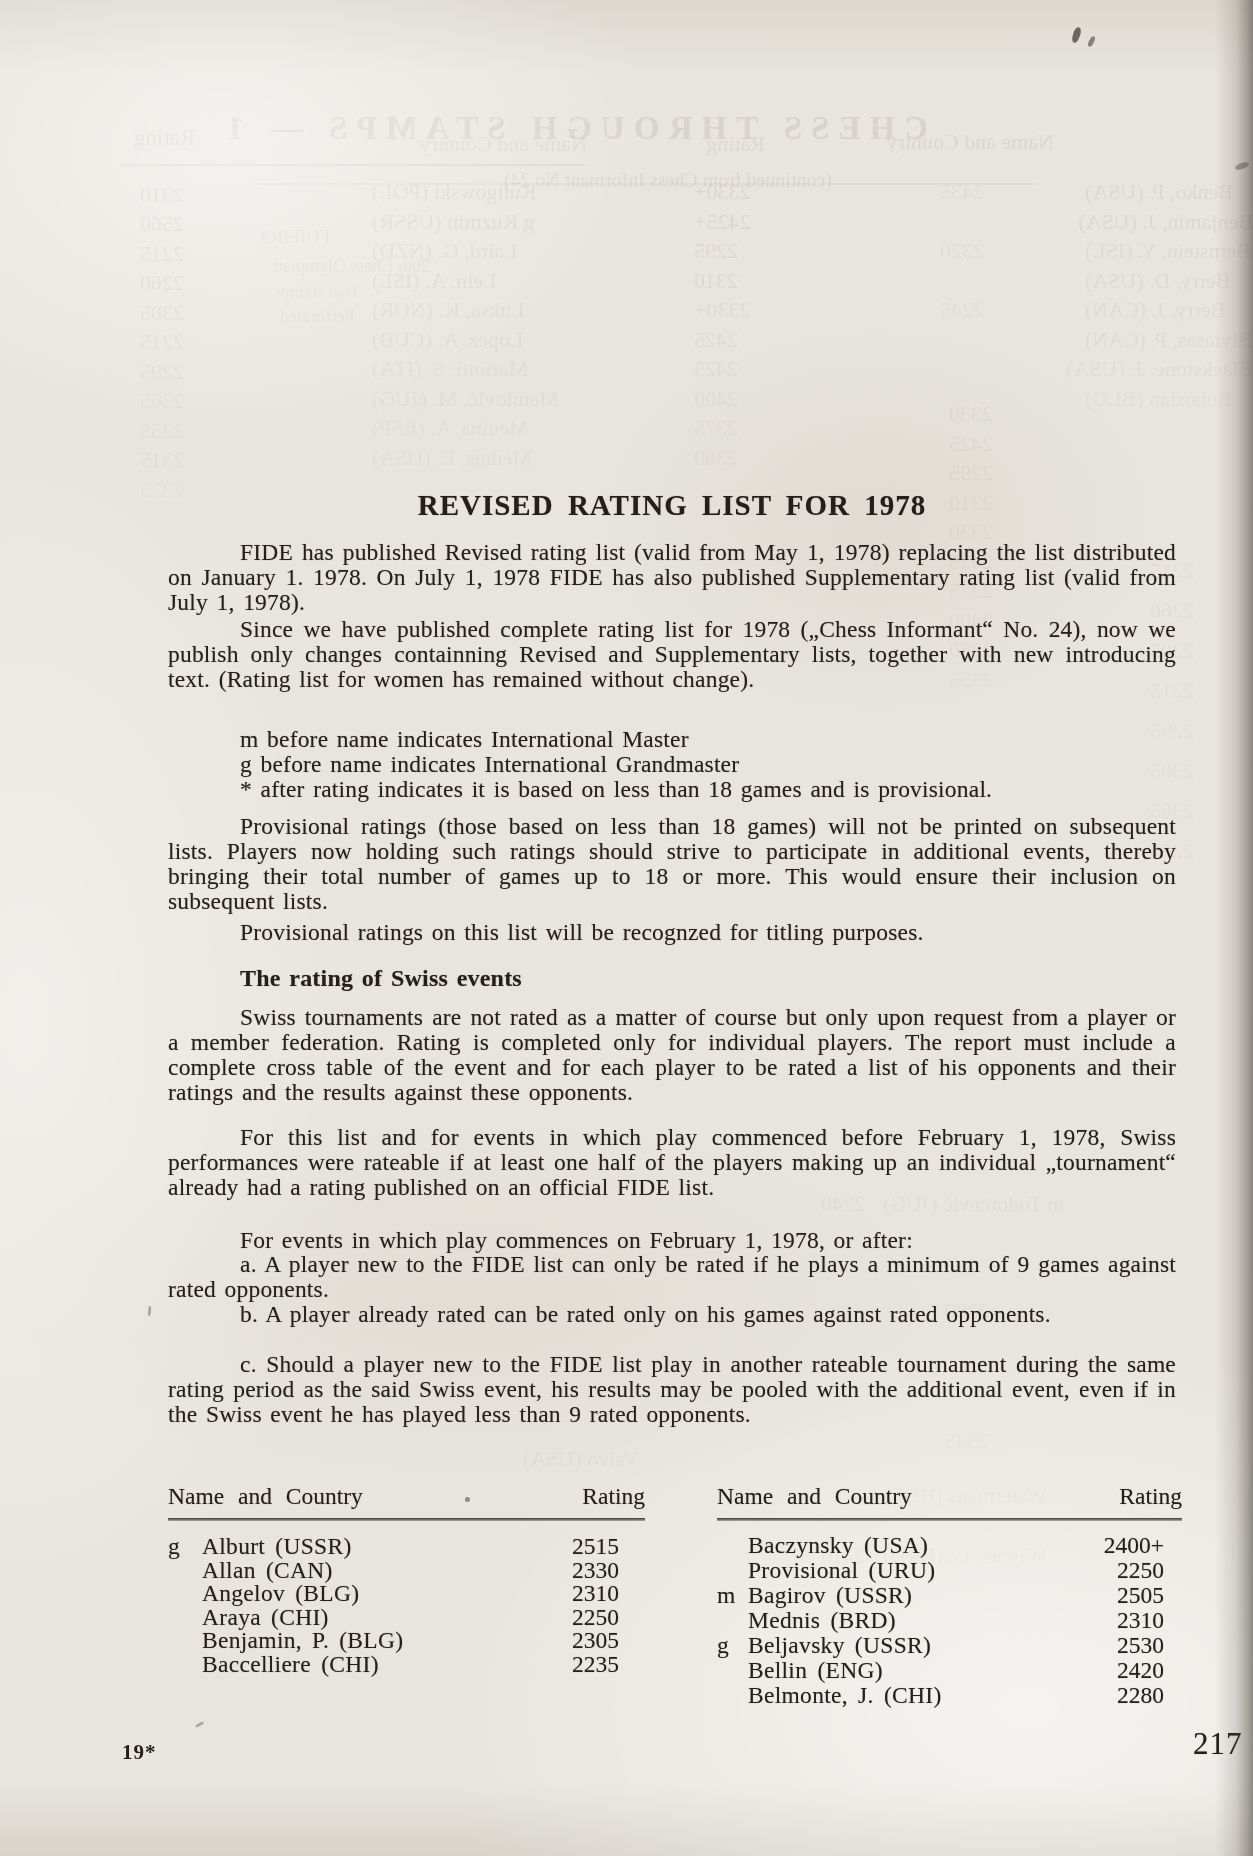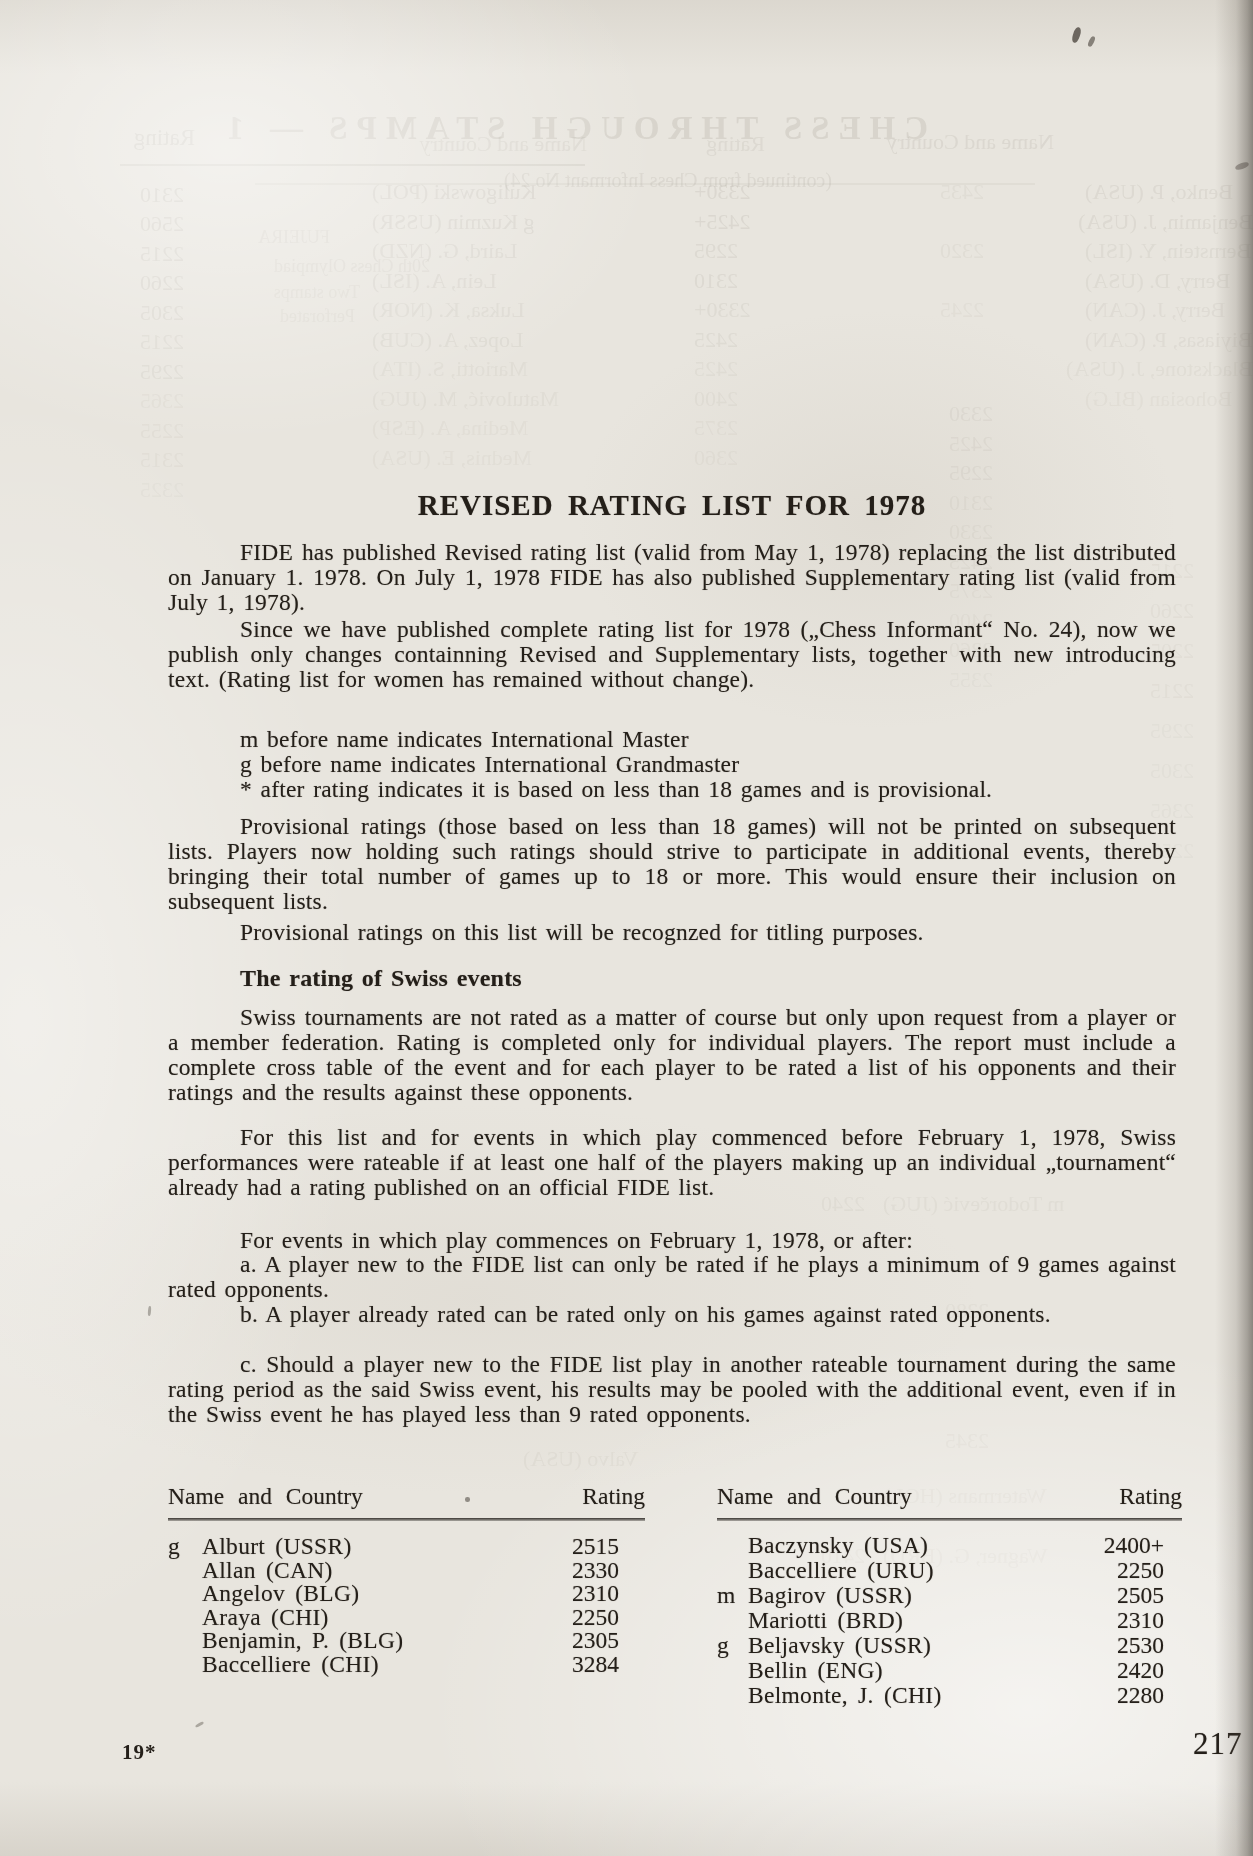--- a/index.html
+++ b/index.html
@@ -209,51 +209,51 @@
             <span class="rt">2250</span>
           </div>
           <div class="row">
             <span class="pfx"></span>
             <span class="nm">Benjamin, P. (BLG)</span>
             <span class="rt">2305</span>
           </div>
           <div class="row">
             <span class="pfx"></span>
             <span class="nm">Baccelliere (CHI)</span>
-            <span class="rt">3284</span>
+            <span class="rt">2235</span>
           </div>
         </div>
     </div>
 
     <div class="rtable right" style="left:672px;top:1484px;width:465px">
       <div class="hdr">
         <span>Name and Country</span>
         <span>Rating</span>
       </div>
       <div class="rule"></div>
       <div class="rows">
 
       <div class="row">
             <span class="pfx"></span>
             <span class="nm">Baczynsky (USA)</span>
             <span class="rt">2400+</span>
           </div>
           <div class="row">
             <span class="pfx"></span>
-            <span class="nm">Baccelliere (URU)</span>
+            <span class="nm">Provisional (URU)</span>
             <span class="rt">2250</span>
           </div>
           <div class="row">
             <span class="pfx">m</span>
             <span class="nm">Bagirov (USSR)</span>
             <span class="rt">2505</span>
           </div>
           <div class="row">
             <span class="pfx"></span>
-            <span class="nm">Mariotti (BRD)</span>
+            <span class="nm">Mednis (BRD)</span>
             <span class="rt">2310</span>
           </div>
           <div class="row">
             <span class="pfx">g</span>
             <span class="nm">Beljavsky (USSR)</span>
             <span class="rt">2530</span>
           </div>
           <div class="row">
             <span class="pfx"></span>
             <span class="nm">Bellin (ENG)</span>

